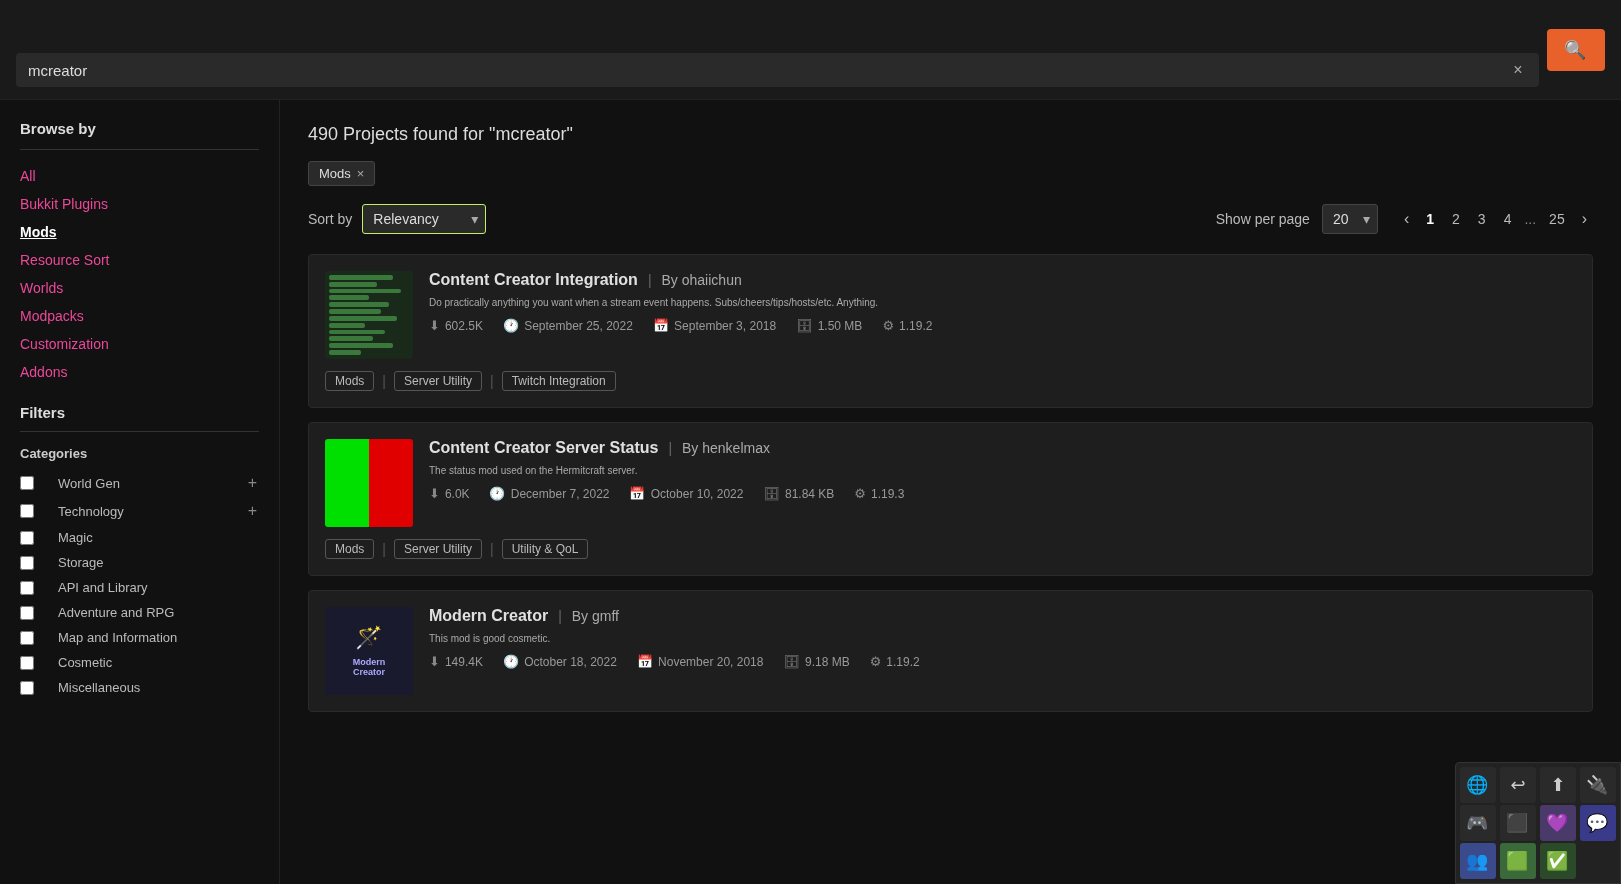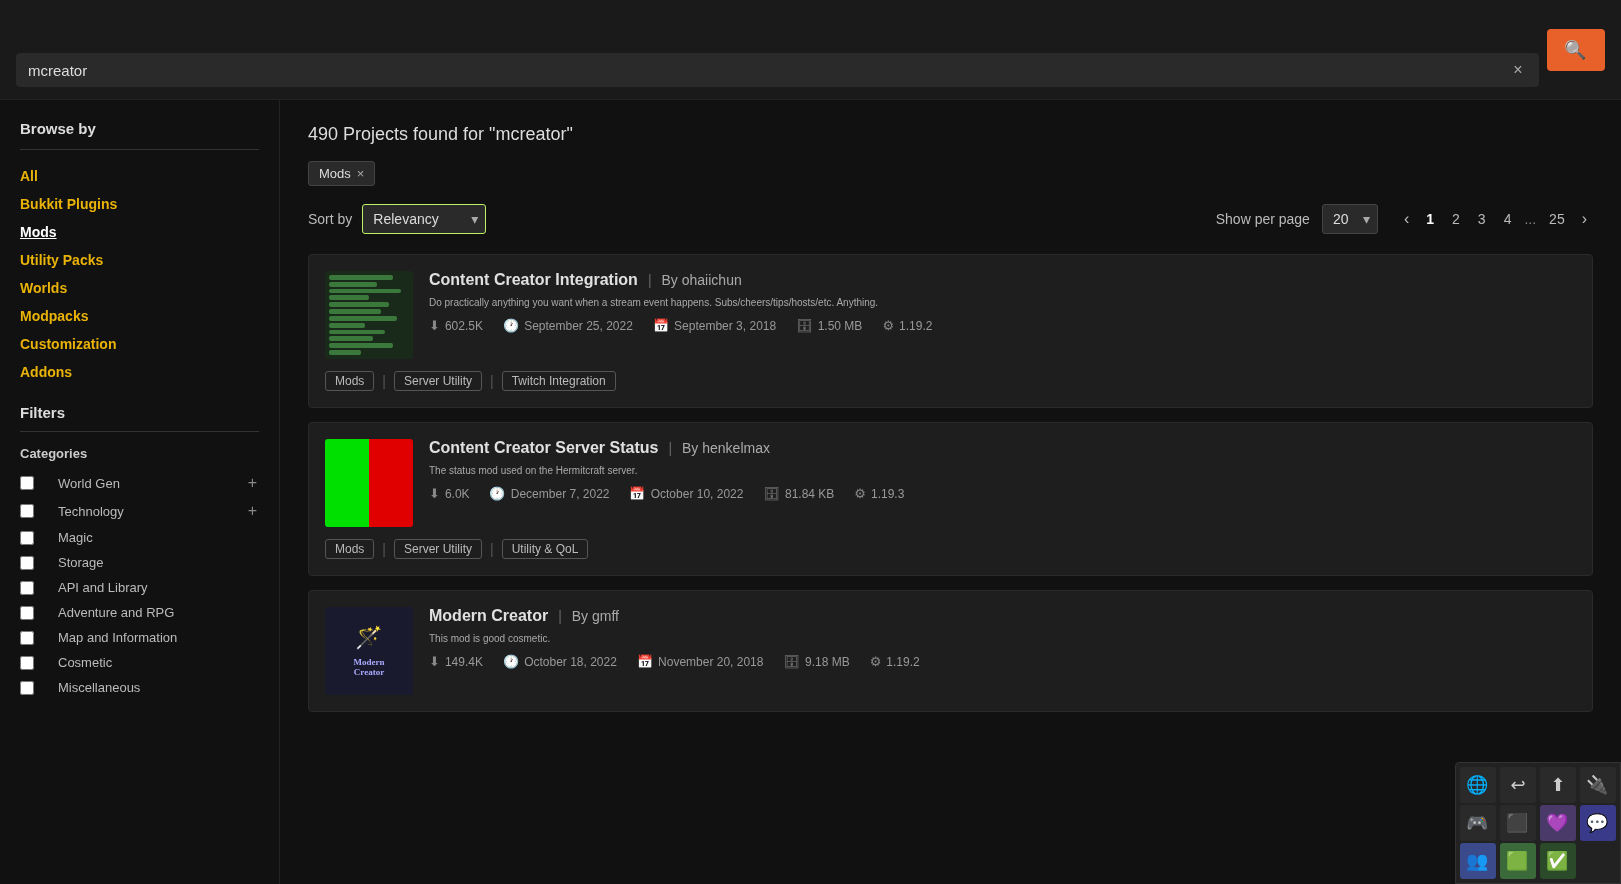--- a/index.html
+++ b/index.html
@@ -78,25 +78,24 @@
       margin-bottom: 12px;
     }
     .sidebar-divider {
       border: none;
       border-top: 1px solid #333;
       margin: 10px 0 12px 0;
     }
     .sidebar-nav-item {
       display: block;
       padding: 6px 0;
-      color: #eab308;
+      color: #ec4899;
       cursor: pointer;
       text-decoration: none;
       font-size: 14px;
-      font-weight: bold;
     }
     .sidebar-nav-item.active {
       color: #fff;
       text-decoration: underline;
       font-weight: 600;
     }
 
     .filter-title {
       color: #ddd;
       font-size: 15px;
@@ -413,21 +412,21 @@
 
 <div class="layout">
 
   <aside class="sidebar">
     <div class="sidebar-section-title">Browse by</div>
     <hr class="sidebar-divider">
 
     <a class="sidebar-nav-item">All</a>
     <a class="sidebar-nav-item">Bukkit Plugins</a>
     <a class="sidebar-nav-item active">Mods</a>
-    <a class="sidebar-nav-item">Utility Packs</a>
+    <a class="sidebar-nav-item">Resource Sort</a>
     <a class="sidebar-nav-item">Worlds</a>
     <a class="sidebar-nav-item">Modpacks</a>
     <a class="sidebar-nav-item">Customization</a>
     <a class="sidebar-nav-item">Addons</a>
 
     <div class="filter-title">Filters</div>
     <hr class="sidebar-divider">
 
     <div class="categories-title">Categories</div>
 
@@ -614,21 +613,21 @@
         <span class="tag-divider">|</span>
         <span class="tag">Utility &amp; QoL</span>
       </div>
     </div>
 
     <div class="project-card">
       <div class="card-top">
         <div class="thumb-modern">
           <div style="font-size:10px; color:#8888ff; text-align:center; padding:4px;">
             <div style="font-size:22px;">🪄</div>
-            <div style="color:#aaaaff; font-size:9px; margin-top:6px;font-family:Liberation Serif, serif;">Modern<br>Creator</div>
+            <div style="color:#aaaaff; font-size:9px; margin-top:6px;">Modern<br>Creator</div>
           </div>
         </div>
         <div class="card-info">
           <div class="card-title-row">
             <span class="card-title">Modern Creator</span>
             <span class="card-separator">|</span>
             <span class="card-author">By <span>gmff</span></span>
           </div>
           <div class="card-desc">This mod is good cosmetic.</div>
           <div class="card-meta">

